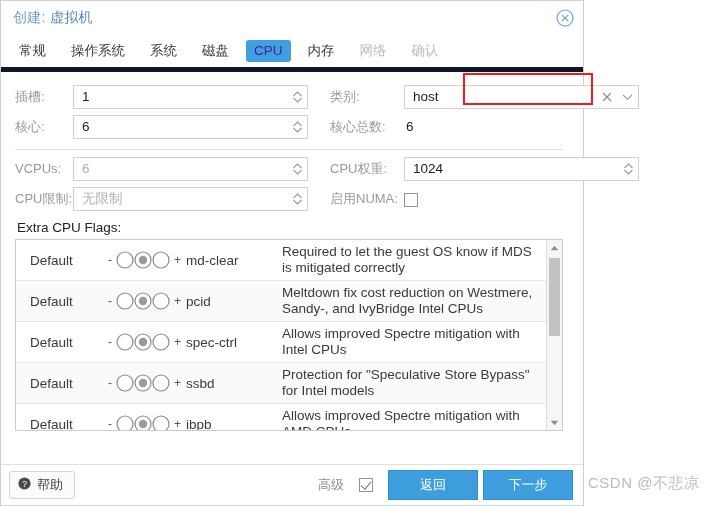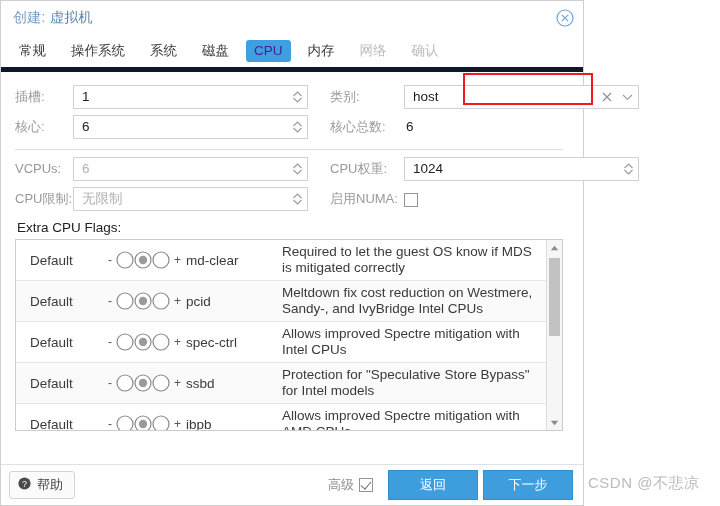--- a/index.html
+++ b/index.html
@@ -273,21 +273,21 @@
     background: #fbfbfb;
     padding: 4px 11px 4px 8px;
     font-size: 13px;
     color: #444;
     cursor: pointer;
   }
   .spacer { flex: 1 1 auto; }
   .adv {
     display: flex;
     align-items: center;
-    gap: 5px;
+    gap: 15px;
     margin-right: 10px;
     font-size: 13px;
     color: #8e8e8e;
   }
   .adv .checkbox { position: relative; }
   .adv .checkbox::after {
     content: "";
     position: absolute;
     left: 3px; top: 0px;
     width: 5px; height: 9px;

